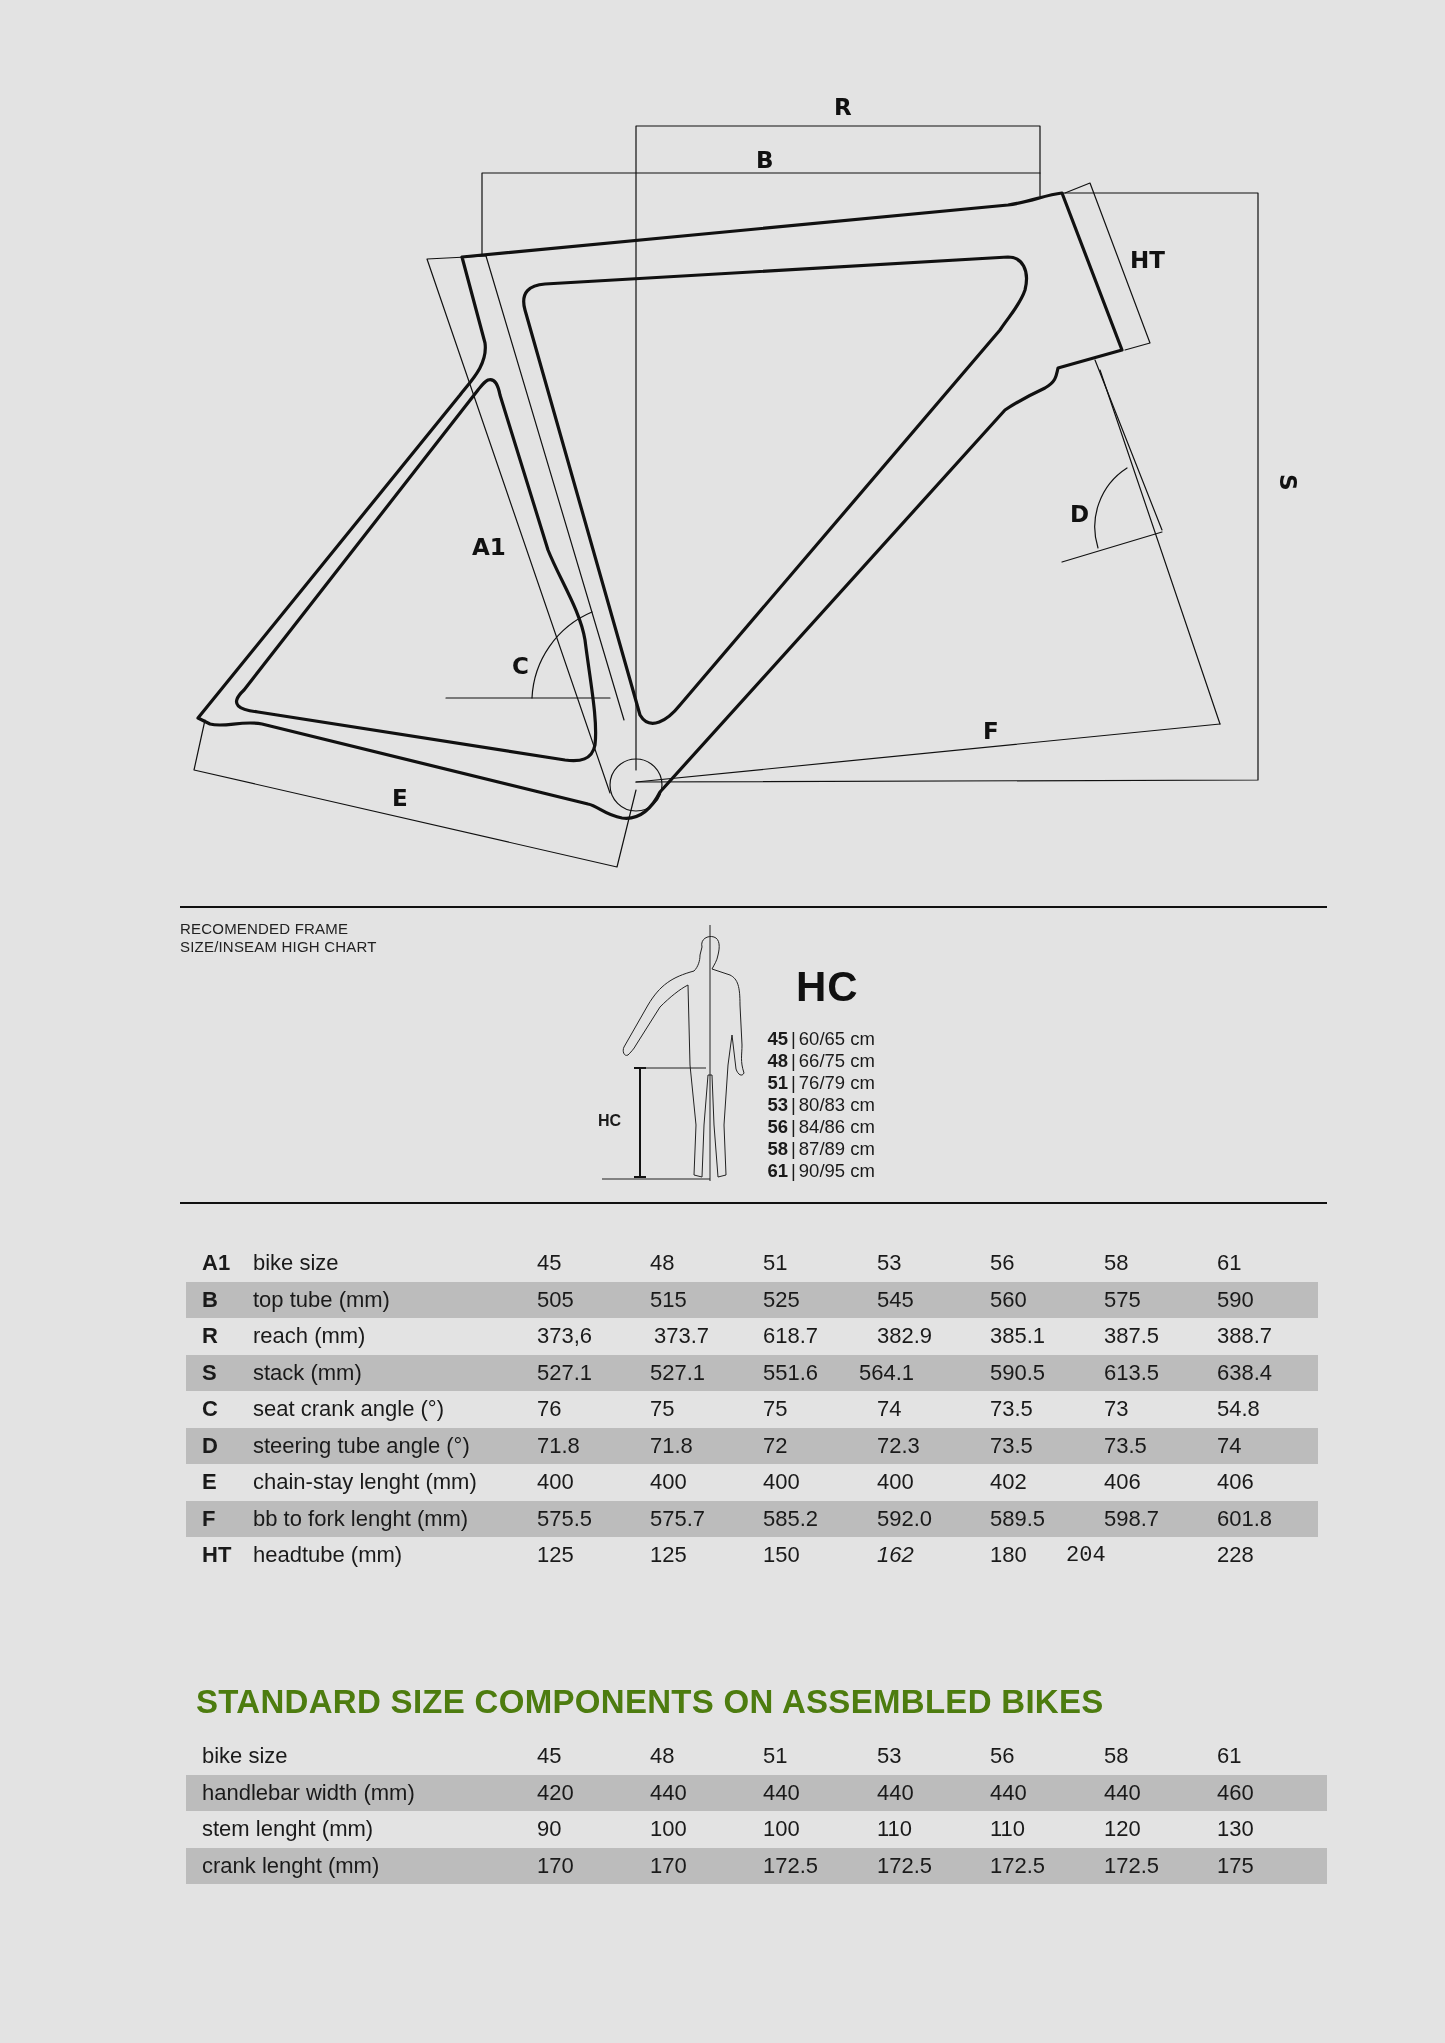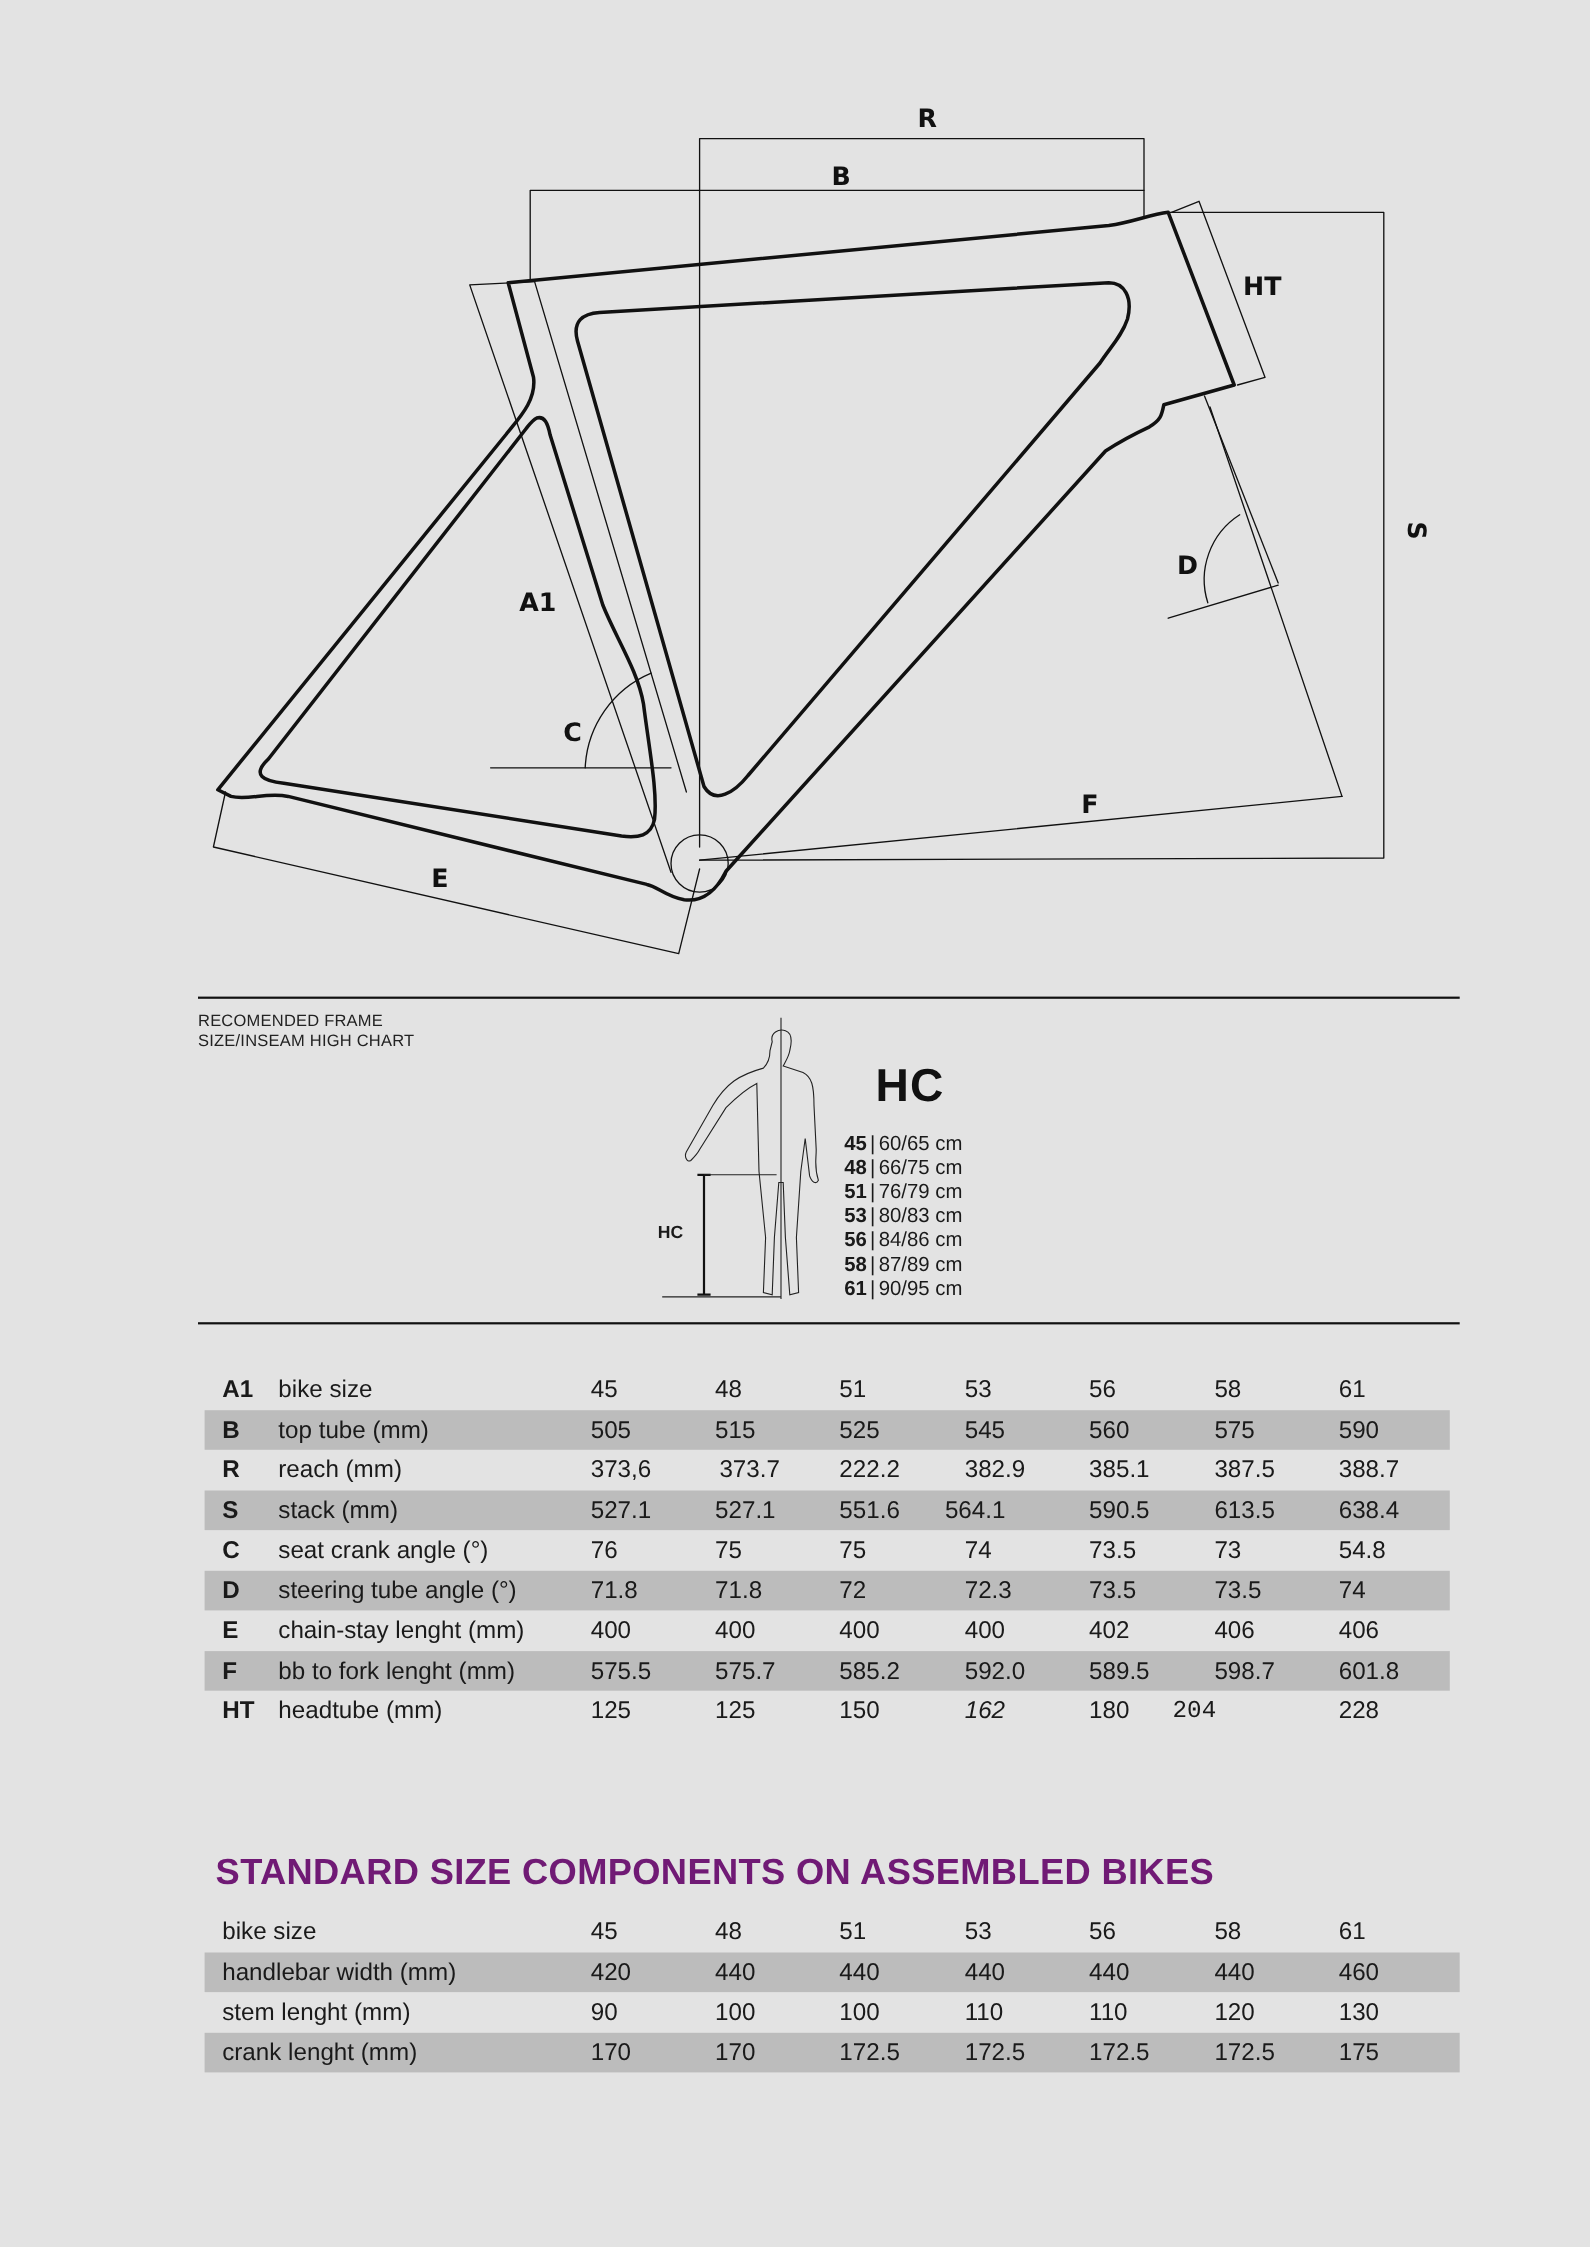--- a/index.html
+++ b/index.html
@@ -16,21 +16,21 @@
   .hc-list { position:absolute; left:752px; top:1028px; font-size:18.5px; line-height:22px; }
   .hc-row { display:flex; white-space:nowrap; }
   .hc-size { width:36px; text-align:right; font-weight:bold; }
   .hc-sep { margin:0 3px; }
   .geo-table { position:absolute; left:186px; top:1245px; width:1132px; }
   .geo-row, .comp-row { position:relative; height:36.5px; display:flex; align-items:center; font-size:22px; }
   .geo-row.band, .comp-row.band { background:#bcbcbc; }
   .geo-code { position:absolute; left:16px; font-weight:bold; font-size:22px; }
   .geo-name { position:absolute; left:67px; }
   .val { position:absolute; }
-  .comp-title { position:absolute; left:196px; top:1683px; color:#701a75; font-size:33px; font-weight:bold; letter-spacing:0.3px; }
+  .comp-title { position:absolute; left:196px; top:1683px; color:#4d7c0f; font-size:33px; font-weight:bold; letter-spacing:0.3px; }
   .comp-table { position:absolute; left:186px; top:1738px; width:1141px; }
   .comp-name { position:absolute; left:16px; }
 </style>
 </head>
 <body>
 
 <svg id="diagram" viewBox="0 0 1445 890" xmlns="http://www.w3.org/2000/svg">
   <g fill="none" stroke="#111" stroke-linejoin="round" stroke-linecap="round">
 
     <g stroke-width="1.2">
@@ -168,21 +168,21 @@
       <span class="val" style="left: 691px;">545</span>
       <span class="val" style="left: 804px;">560</span>
       <span class="val" style="left: 918px;">575</span>
       <span class="val" style="left: 1031px;">590</span>
     </div>
     <div class="geo-row">
       <span class="geo-code">R</span>
       <span class="geo-name">reach (mm)</span>
       <span class="val" style="left: 351px;">373,6</span>
       <span class="val" style="left: 468px;">373.7</span>
-      <span class="val" style="left: 577px;">222.2</span>
+      <span class="val" style="left: 577px;">618.7</span>
       <span class="val" style="left: 691px;">382.9</span>
       <span class="val" style="left: 804px;">385.1</span>
       <span class="val" style="left: 918px;">387.5</span>
       <span class="val" style="left: 1031px;">388.7</span>
     </div>
     <div class="geo-row band">
       <span class="geo-code">S</span>
       <span class="geo-name">stack (mm)</span>
       <span class="val" style="left: 351px;">527.1</span>
       <span class="val" style="left: 464px;">527.1</span>

